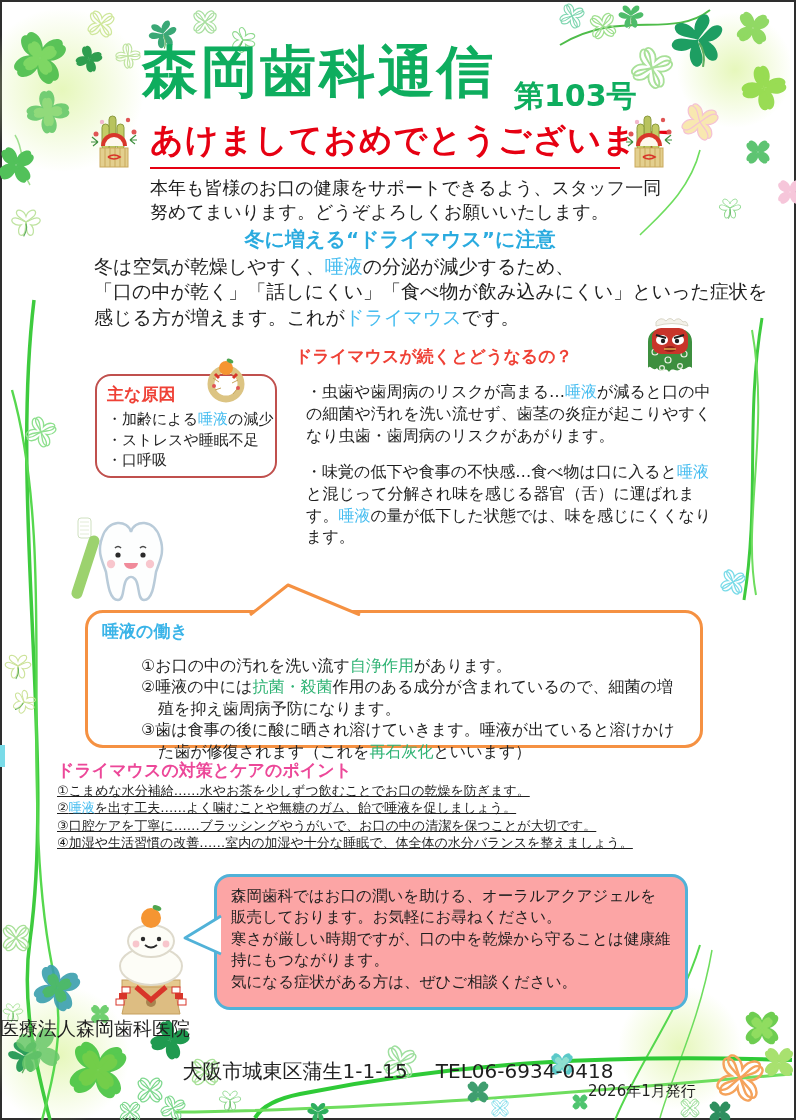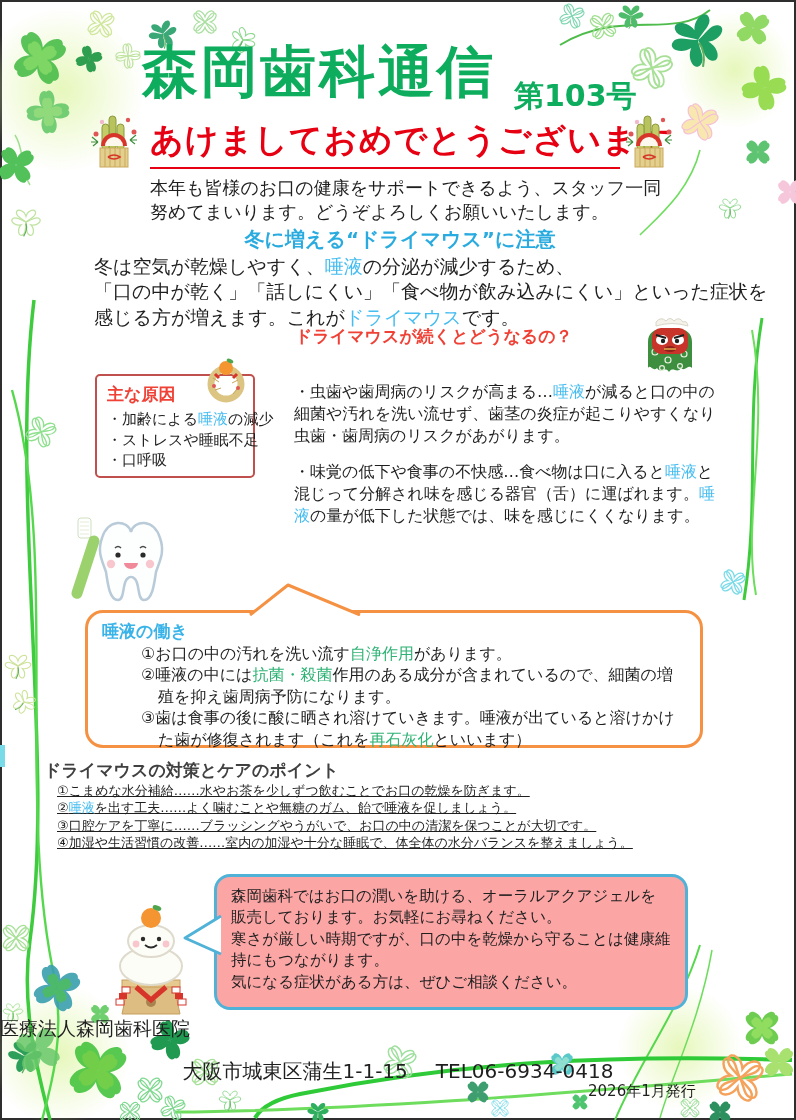--- a/index.html
+++ b/index.html
@@ -13,37 +13,37 @@
 
   .title{left:142px;top:44px;font-size:56px;line-height:1;letter-spacing:3px;color:#0ead5e;font-weight:600;white-space:nowrap;}
   .issue{left:514px;top:76px;font-size:30px;color:#0ead5e;font-weight:600;white-space:nowrap;}
   .greeting{left:150px;top:118px;font-size:33px;font-weight:700;color:#e60012;letter-spacing:1px;white-space:nowrap;}
   .greet-underline{left:150px;top:167px;width:470px;border-top:2px solid #e60012;}
   .intro{left:150px;top:176px;font-size:18px;line-height:1.32;white-space:nowrap;}
 
   .winter-heading{left:150px;top:226px;width:500px;text-align:center;font-size:20px;font-weight:700;color:#2aabdf;white-space:nowrap;}
   .winter-para{left:94px;top:256px;width:640px;font-size:19px;line-height:1.34;white-space:nowrap;font-family:Liberation Mono, monospace;}
 
-  .effects-heading{left:295px;top:325px;font-size:17px;font-weight:700;color:#ef4136;white-space:nowrap;}
+  .effects-heading{left:295px;top:345px;font-size:17px;font-weight:700;color:#ef4136;white-space:nowrap;}
   .effects-col{left:290px;top:381px;width:428px;font-size:16px;line-height:1.37;}
-  .effects-col p{margin:0 0 14px 4px;}
-
-  .causes-box{left:95px;top:374px;width:160px;height:104px;background:#fff;border:2.5px solid #c0504d;border-radius:5px;padding:7px 10px;box-sizing:border-box;font-family:Liberation Serif, serif;}
+  .effects-col p{margin:0 0 14px 16px;}
+
+  .causes-box{left:95px;top:374px;width:182px;height:104px;background:#fff;border:2.5px solid #c0504d;border-radius:16px;padding:7px 10px;box-sizing:border-box;font-family:Liberation Serif, serif;}
   .causes-title{font-size:17px;color:#ef4136;margin-bottom:3px;font-weight:600;}
   .causes-item{font-size:15px;line-height:1.38;white-space:nowrap;}
 
   .hl-blue{color:#46bdf0;}
   .hl-green{color:#2fb374;}
 
   .orange-box{left:85px;top:610px;width:618px;height:138px;background:#fff;border:3px solid #f59142;border-radius:18px;padding:7px 14px;box-sizing:border-box;}
   .orange-tail{position:absolute;left:150px;top:-31px;}
-  .saliva-title{font-size:17px;color:#3ab4e8;font-weight:600;margin-bottom:0;}
+  .saliva-title{font-size:17px;color:#3ab4e8;font-weight:600;margin-bottom:12px;}
   .saliva-item{font-size:16px;line-height:1.34;padding-left:17px;text-indent:-17px;margin-left:39px;}
 
-  .care-heading{left:44px;top:759px;font-size:17px;color:#404040;font-weight:600;white-space:nowrap;text-align:center;}
+  .care-heading{left:57px;top:759px;font-size:17px;color:#ec4899;font-weight:600;white-space:nowrap;text-align:center;}
   .care-lines{left:57px;top:782px;width:724px;font-size:13px;line-height:1.33;white-space:nowrap;text-decoration:underline;}
 
   .info-box{left:214px;top:874px;width:474px;height:136px;background:#fca5a5;border:3px solid #51b2d8;border-radius:16px;padding:9px 14px;box-sizing:border-box;}
   .info-tail{position:absolute;left:-36px;top:34px;}
   .info-text{font-size:15.5px;line-height:1.38;}
 
   .footer-clinic{left:0;top:1016px;width:100%;text-align:left;font-size:19px;}
   .footer-address{left:0;top:1040px;width:100%;text-align:center;font-size:20px;white-space:nowrap;margin-top:18px;}
   .footer-address .tel{margin-left:28px;}
   .issued{left:588px;top:1082px;font-size:15px;}

